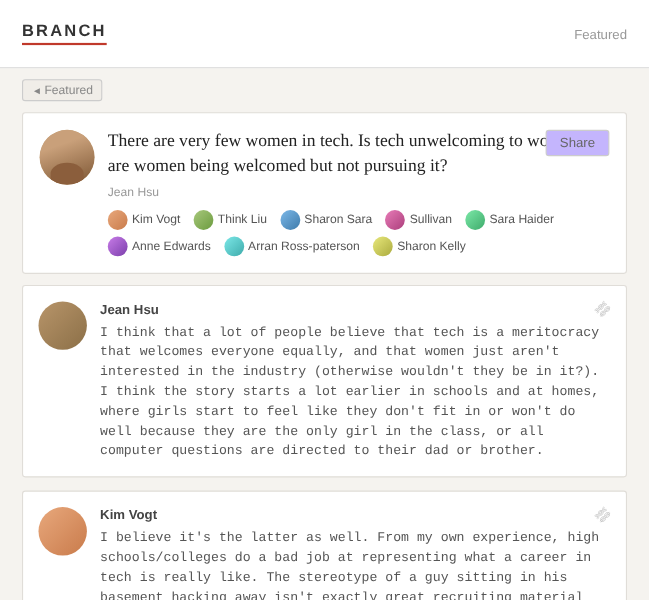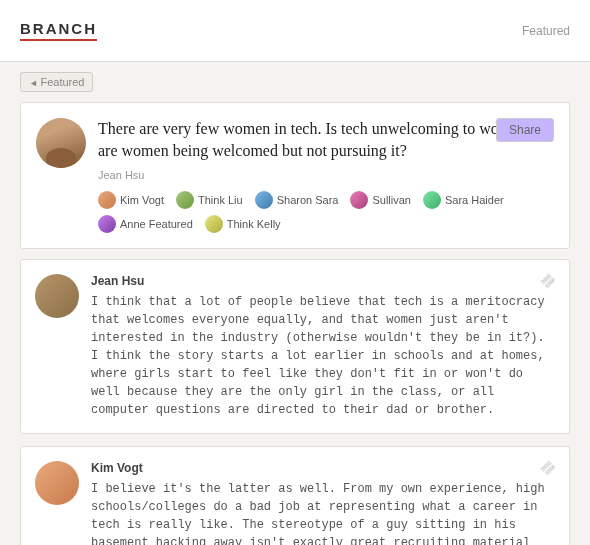--- a/index.html
+++ b/index.html
@@ -257,25 +257,29 @@
         <div class="participant">
       <div class="participant-avatar av-webinista"></div>
       <span>Sullivan</span>
     </div>
         <div class="participant">
       <div class="participant-avatar av-sara"></div>
       <span>Sara Haider</span>
     </div>
         <div class="participant">
       <div class="participant-avatar av-anne"></div>
-      <span>Anne Featured</span>
+      <span>Anne Edwards</span>
+    </div>
+        <div class="participant">
+      <div class="participant-avatar av-arran"></div>
+      <span>Arran Ross-paterson</span>
     </div>
         <div class="participant">
       <div class="participant-avatar av-martha"></div>
-      <span>Think Kelly</span>
+      <span>Sharon Kelly</span>
     </div>
       </div>
   </div>
   <button class="share-btn">Share</button>
 </div>
 
 <div class="comments-wrapper">
   <div class="comments-area" id="comments-container">
   <div class="comment-card">
       <div class="comment-avatar av-jean-big"></div>

